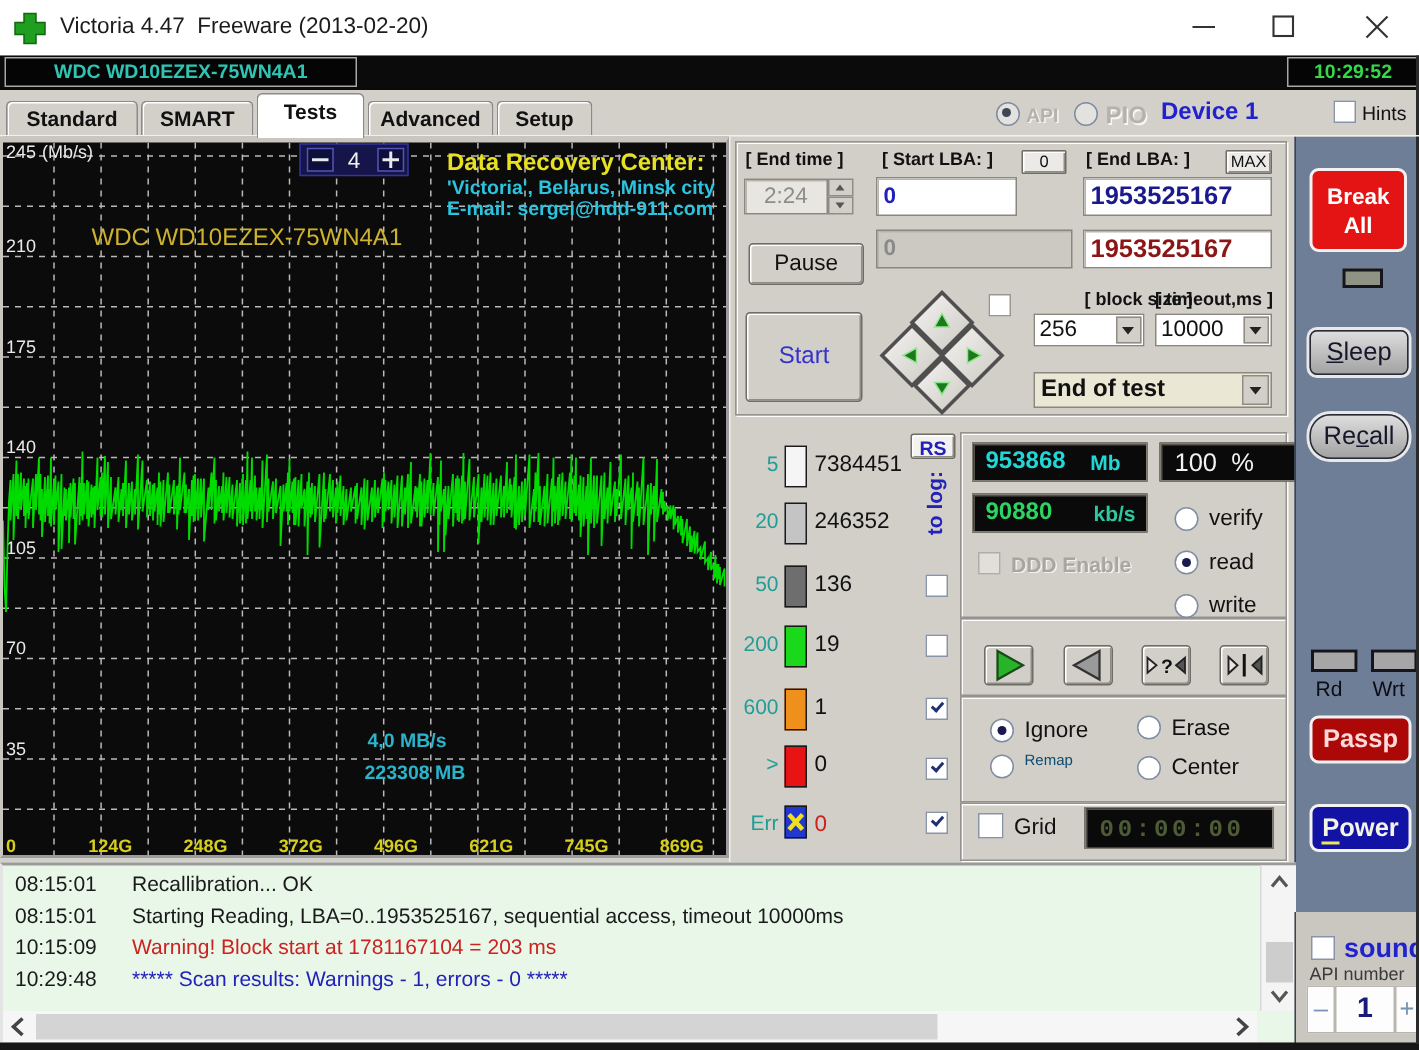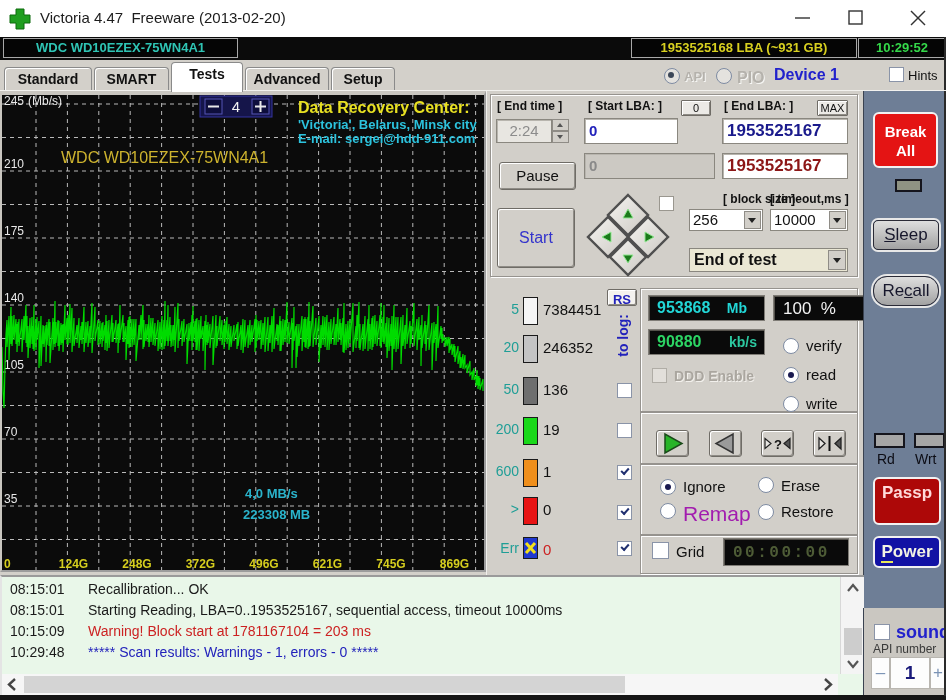--- a/index.html
+++ b/index.html
@@ -67,21 +67,20 @@
 <div class="abs" id="title">Victoria 4.47&nbsp;&nbsp;Freeware (2013-02-20)</div>
 <svg class="abs" style="left:780px;top:0" width="166" height="37">
  <line x1="15" y1="18" x2="30" y2="18" stroke="#333" stroke-width="1.4"></line>
  <rect x="69" y="11" width="13" height="13" fill="none" stroke="#333" stroke-width="1.4"></rect>
  <line x1="131" y1="11" x2="145" y2="25" stroke="#333" stroke-width="1.4"></line>
  <line x1="145" y1="11" x2="131" y2="25" stroke="#333" stroke-width="1.4"></line>
 </svg>
 
 <div class="abs" id="infobar">
  <div class="ibox" style="left:3px;width:233px;color:#2fc4b4;">WDC WD10EZEX-75WN4A1</div>
- <div class="ibox" style="left:631px;width:224px;color:#d8d020;">1953525168 LBA (~931 GB)</div>
  <div class="ibox" style="left:858px;width:86px;color:#35d84a;">10:29:52</div>
 </div>
 
 <div class="abs" id="tabstrip">
  <div class="tab" style="left:4px;width:86px;">Standard</div>
  <div class="tab" style="left:94px;width:73px;">SMART</div>
  <div class="tab active" style="left:171px;width:70px;">Tests</div>
  <div class="tab" style="left:245px;width:82px;">Advanced</div>
  <div class="tab" style="left:331px;width:62px;">Setup</div>
  <div class="radio" style="left:664px;top:8px;background:#e4e2de;"></div>
@@ -296,41 +295,41 @@
  <path d="M6 8 L12 13.5 L6 19 Z" fill="#e8e6e2" stroke="#222" stroke-width="1.3"></path>
  <line x1="16.5" y1="6" x2="16.5" y2="21" stroke="#111" stroke-width="2"></line>
  <path d="M28 8 L22 13.5 L28 19 Z" fill="#555" stroke="#222" stroke-width="1.3"></path>
 </svg>
 
 <div class="radio sel" style="left:660px;top:479px;"></div>
 <div class="abs" style="left:683px;top:478px;font-size:15px;color:#111;">Ignore</div>
 <div class="radio" style="left:758px;top:477px;"></div>
 <div class="abs" style="left:781px;top:477px;font-size:15px;color:#111;">Erase</div>
 <div class="radio" style="left:660px;top:503px;"></div>
-<div class="abs" style="left:683px;top:502px;font-size:21px;color:#a21caf;">Remap</div>
+<div class="abs" style="left:683px;top:502px;font-size:10px;color:#0c4a6e;">Remap</div>
 <div class="radio" style="left:758px;top:504px;"></div>
-<div class="abs" style="left:781px;top:503px;font-size:15px;color:#111;">Restore</div>
+<div class="abs" style="left:781px;top:503px;font-size:15px;color:#111;">Center</div>
 
 <div class="cb" style="left:652px;top:542px;width:15px;height:15px;"></div>
 <div class="abs" style="left:676px;top:543px;font-size:15px;color:#111;">Grid</div>
 <div class="lcd" style="left:723px;top:538px;width:126px;height:28px;">
  <span style="position:absolute;left:9px;top:5px;font-size:16px;font-weight:bold;color:#4e5c36;font-family:'Liberation Mono',monospace;letter-spacing:2.5px;">00:00:00</span>
 </div>
 
 <div class="abs" id="sidebar"></div>
 
 <div class="sbtn" style="left:873px;top:112px;width:65px;height:56px;background:#e41414;color:#fff;font-size:15px;line-height:19px;padding-top:8px;">Break<br>All</div>
 <div class="abs" style="left:895px;top:179px;width:27px;height:13px;background:#8f9383;border:2px solid #15151d;box-sizing:border-box;"></div>
 <div class="sbtn" style="left:873px;top:220px;width:66px;height:30px;background:linear-gradient(#dedede,#a2a2a2);border:1px solid #2a2a36;box-shadow:0 0 0 2px #e8e8e8;color:#17172c;font-size:17px;line-height:28px;font-weight:normal;border-radius:5px;"><u>S</u>leep</div>
 <div class="sbtn" style="left:873px;top:276px;width:66px;height:30px;background:linear-gradient(#dedede,#a2a2a2);border:1px solid #2a2a36;box-shadow:0 0 0 2px #e8e8e8;color:#17172c;font-size:17px;line-height:28px;font-weight:normal;border-radius:14px;">Re<u>c</u>all</div>
 <div class="abs" style="left:874px;top:433px;width:31px;height:15px;background:#a6a6a6;border:2px solid #15151d;box-sizing:border-box;"></div>
 <div class="abs" style="left:914px;top:433px;width:31px;height:15px;background:#a6a6a6;border:2px solid #15151d;box-sizing:border-box;"></div>
 <div class="abs" style="left:877px;top:451px;font-size:14px;color:#0c0c14;">Rd</div>
 <div class="abs" style="left:915px;top:451px;font-size:14px;color:#0c0c14;">Wrt</div>
-<div class="sbtn" style="left:873px;top:477px;width:68px;height:48px;background:#ad0808;color:#ffd9d9;font-size:17px;line-height:28px;">Passp</div>
+<div class="sbtn" style="left:873px;top:477px;width:68px;height:32px;background:#ad0808;color:#ffd9d9;font-size:17px;line-height:28px;">Passp</div>
 <div class="sbtn" style="left:873px;top:536px;width:68px;height:32px;background:#1212a4;color:#f4f4e4;font-size:17px;line-height:28px;"><span style="border-bottom:2px solid #e8e85a;">P</span>ower</div>
 
 <div class="abs" id="log"></div>
 <div class="logline" style="left:10px;top:581px;color:#1a1a1a;">08:15:01</div>
 <div class="logline" style="left:88px;top:581px;color:#1a1a1a;">Recallibration... OK</div>
 <div class="logline" style="left:10px;top:602px;color:#1a1a1a;">08:15:01</div>
 <div class="logline" style="left:88px;top:602px;color:#1a1a1a;">Starting Reading, LBA=0..1953525167, sequential access, timeout 10000ms</div>
 <div class="logline" style="left:10px;top:623px;color:#1a1a1a;">10:15:09</div>
 <div class="logline" style="left:88px;top:623px;color:#cc2222;">Warning! Block start at 1781167104 = 203 ms</div>
 <div class="logline" style="left:10px;top:644px;color:#1a1a1a;">10:29:48</div>

